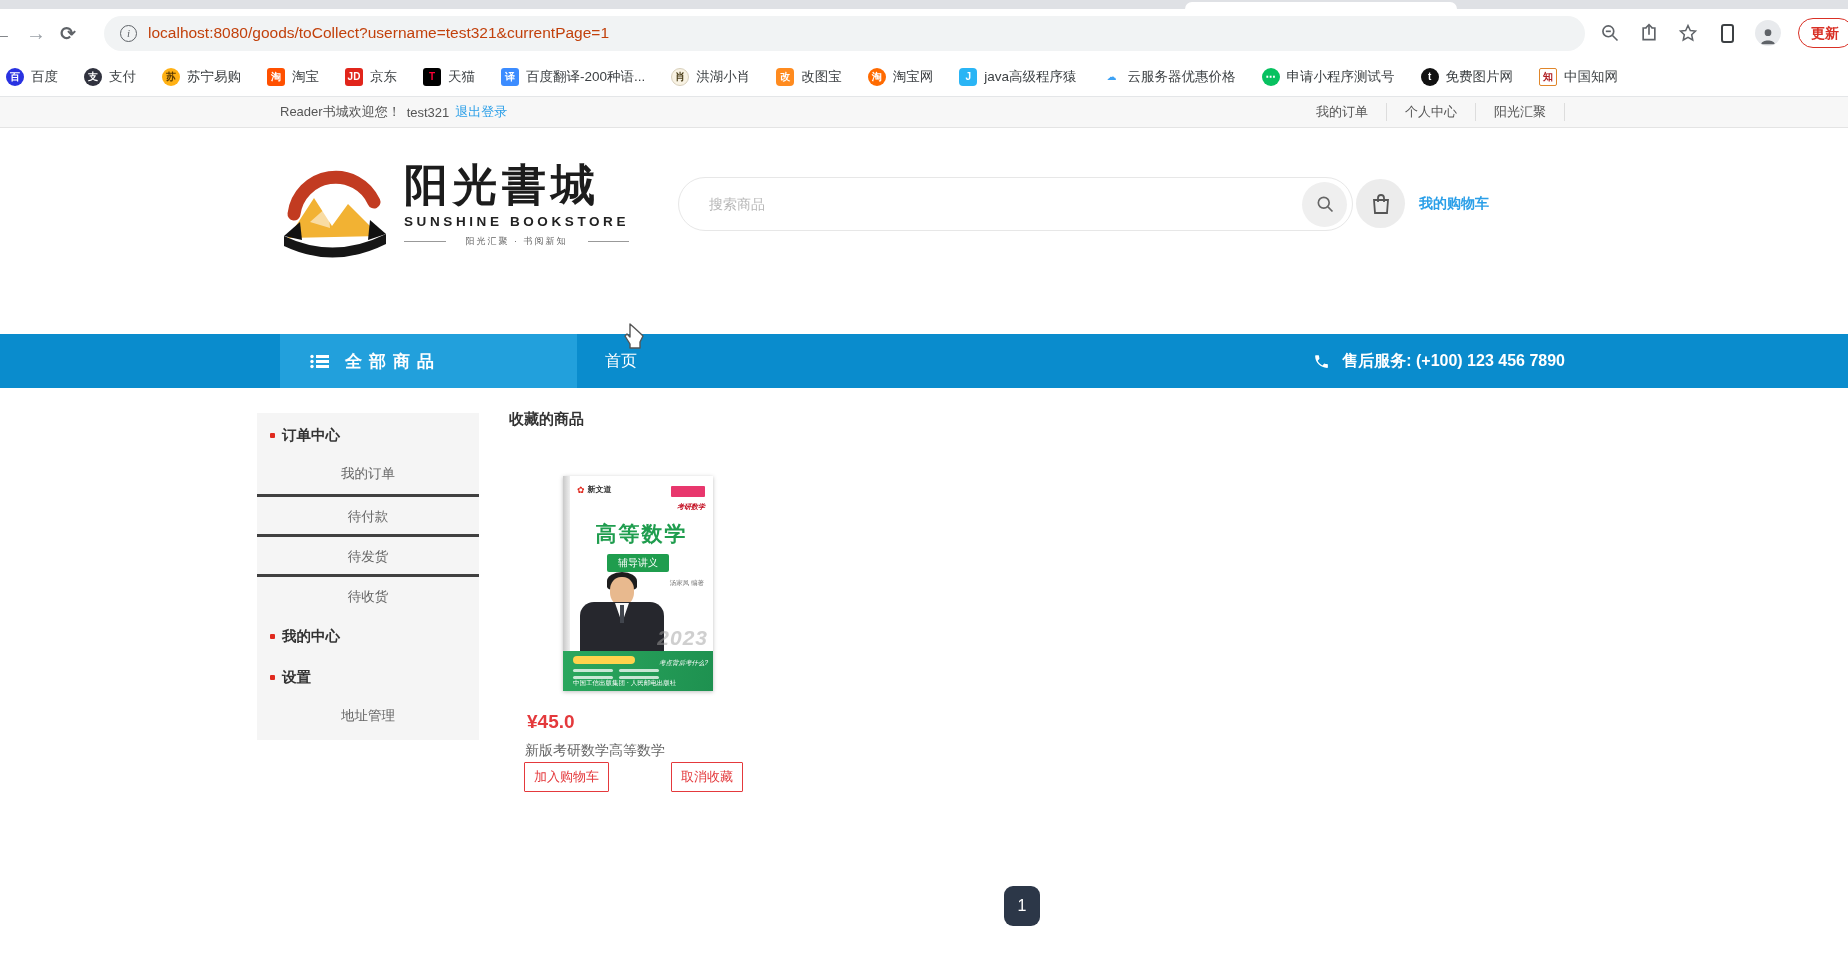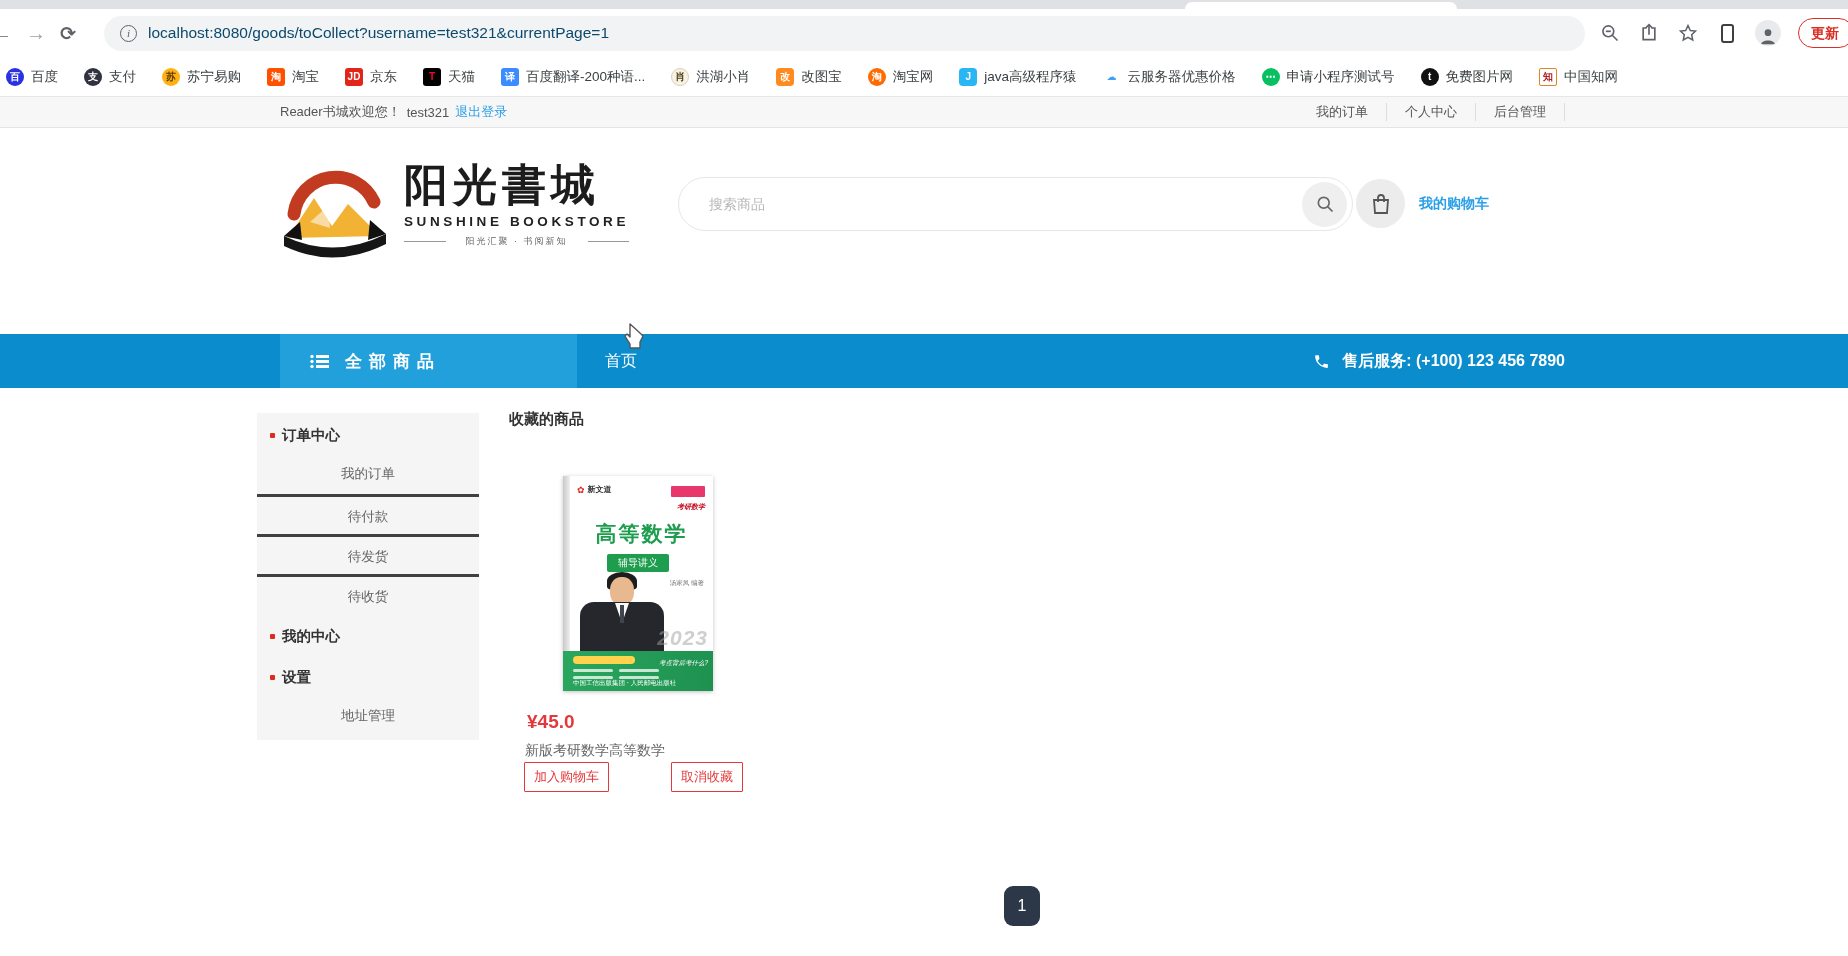--- a/index.html
+++ b/index.html
@@ -13,21 +13,21 @@
   .toolbar { height:48px; background:#fff; display:flex; align-items:center; padding:0 10px 0 0; }
   .navbtns { display:flex; align-items:center; gap:14px; width:112px; flex:0 0 auto; margin-left:-8px; }
   .navbtn { font-size:20px; color:#5f6368; line-height:1; cursor:pointer; }
   .navbtn.dim { color:#9aa0a6; }
   .reload { font-size:19px; font-weight:bold; }
   .urlbar { flex:1 1 auto; height:35px; background:#f1f3f4; border-radius:18px;
     display:flex; align-items:center; padding:0 16px; min-width:0; }
   .info-ico { width:17px; height:17px; border:1.6px solid #5f6368; border-radius:50%;
     color:#5f6368; font-size:11px; line-height:14px; text-align:center; font-style:italic;
     font-family:"Liberation Serif",serif; margin-right:11px; flex:0 0 auto; }
-  .url-text { font-size:15.5px; color:#0c4a6e; white-space:nowrap; overflow:hidden; }
+  .url-text { font-size:15.5px; color:#c2410c; white-space:nowrap; overflow:hidden; }
   .tb-right { display:flex; align-items:center; gap:17px; margin-left:14px; flex:0 0 auto; }
   .tb-ico { width:22px; height:22px; display:flex; align-items:center; justify-content:center; cursor:pointer; }
   .panel-ico { width:13px; height:19px; border:2.6px solid #3c4043; border-radius:3px; }
   .avatar-ico { width:26px; height:26px; border-radius:50%; background:#e8eaed; display:flex;
     align-items:flex-end; justify-content:center; overflow:hidden; }
   .update-btn { height:30px; line-height:28px; padding:0 14px 0 12px; border:1.5px solid #d93025;
     border-radius:15px; color:#d93025; font-size:14px; font-weight:bold; background:#fff;
     margin-right:-16px; white-space:nowrap; cursor:pointer; }
 
   .bmbar { height:40px; background:#fff; border-bottom:1px solid #e4e6e8; display:flex;
@@ -253,21 +253,21 @@
 
 <div class="utilbar">
   <div class="left">
     <span>Reader书城欢迎您！</span>
     <span>test321</span>
     <span class="logout" style="color: rgb(43, 159, 232);">退出登录</span>
   </div>
   <div class="right">
     <span class="u-link">我的订单</span>
     <span class="u-link">个人中心</span>
-    <span class="u-link">后台管理</span>
+    <span class="u-link">阳光汇聚</span>
   </div>
 </div>
 
 <div class="siteheader">
   <div class="logo-wrap">
     <svg width="110" height="96" viewBox="0 0 110 96">
       <path d="M14 52 A 42 42 0 0 1 94 40" stroke="#c23b21" stroke-width="13" fill="none" stroke-linecap="round"></path>
       <path d="M8 76 L34 36 L52 64 L68 42 L100 74 Z" fill="#f2b233"></path>
       <path d="M30 60 L48 44 L50 66 Z" fill="#fff" opacity="0.55"></path>
       <path d="M4 74 L20 60 L22 78 Z" fill="#111"></path>

